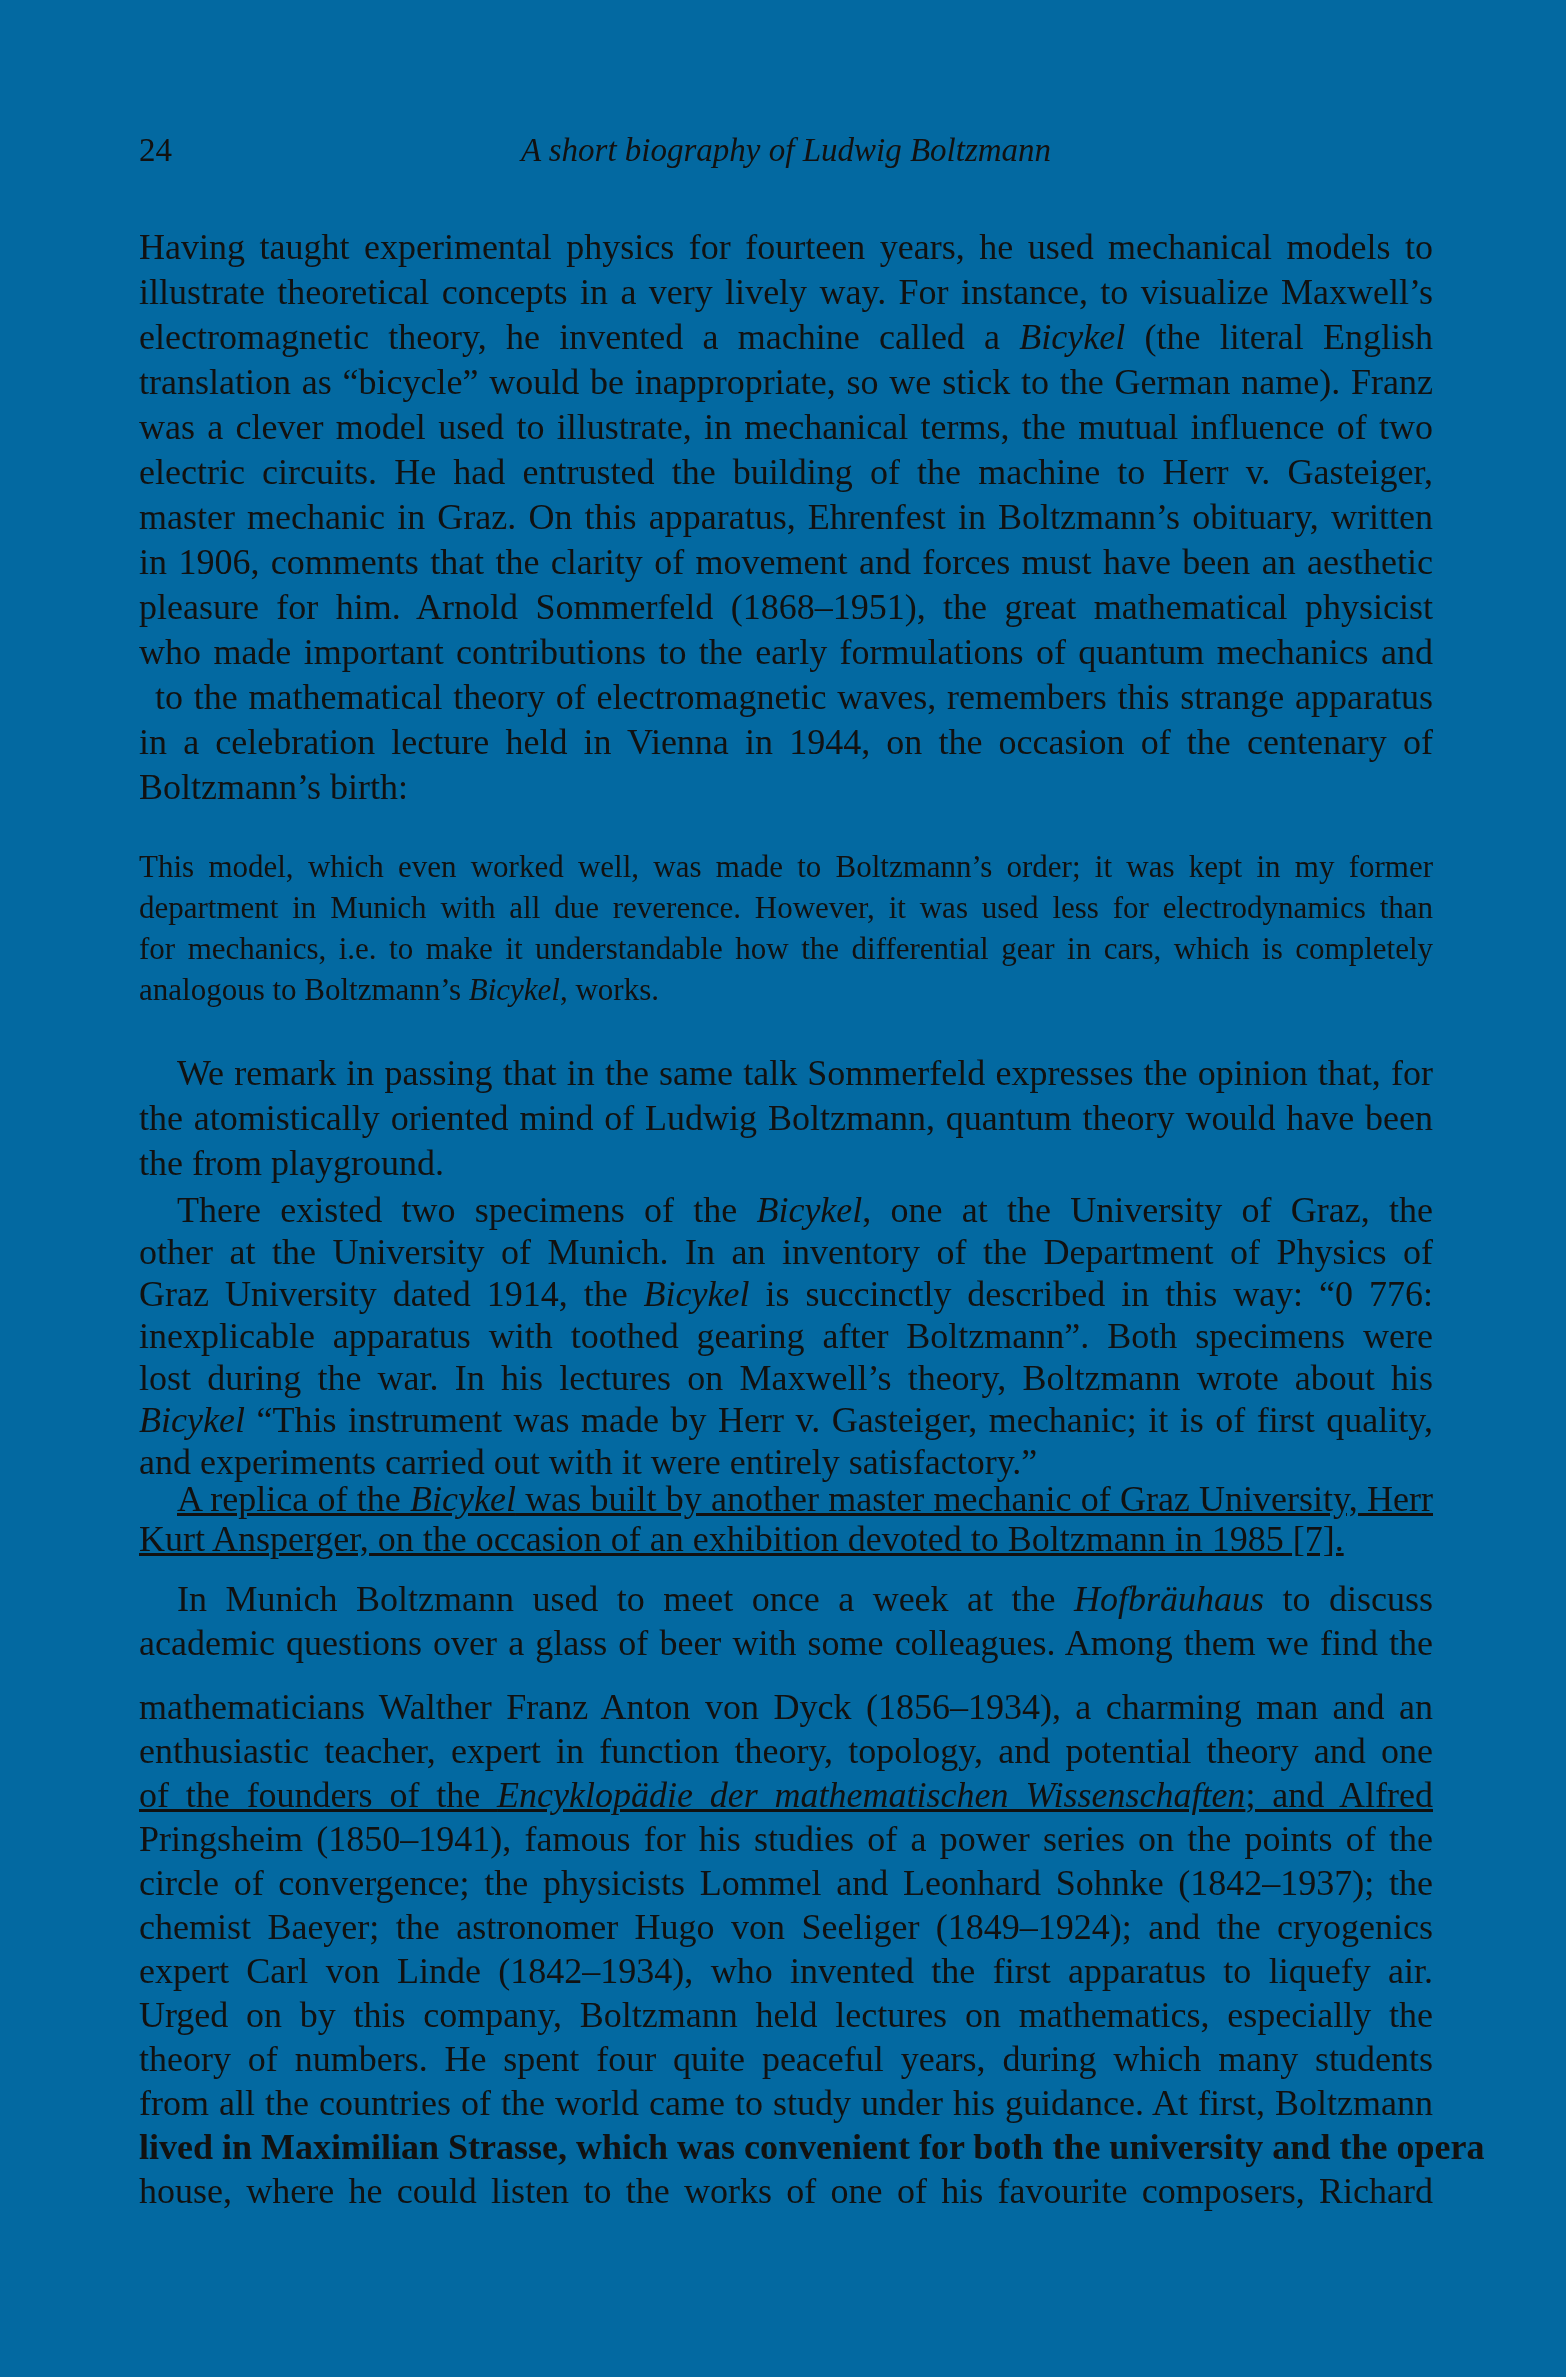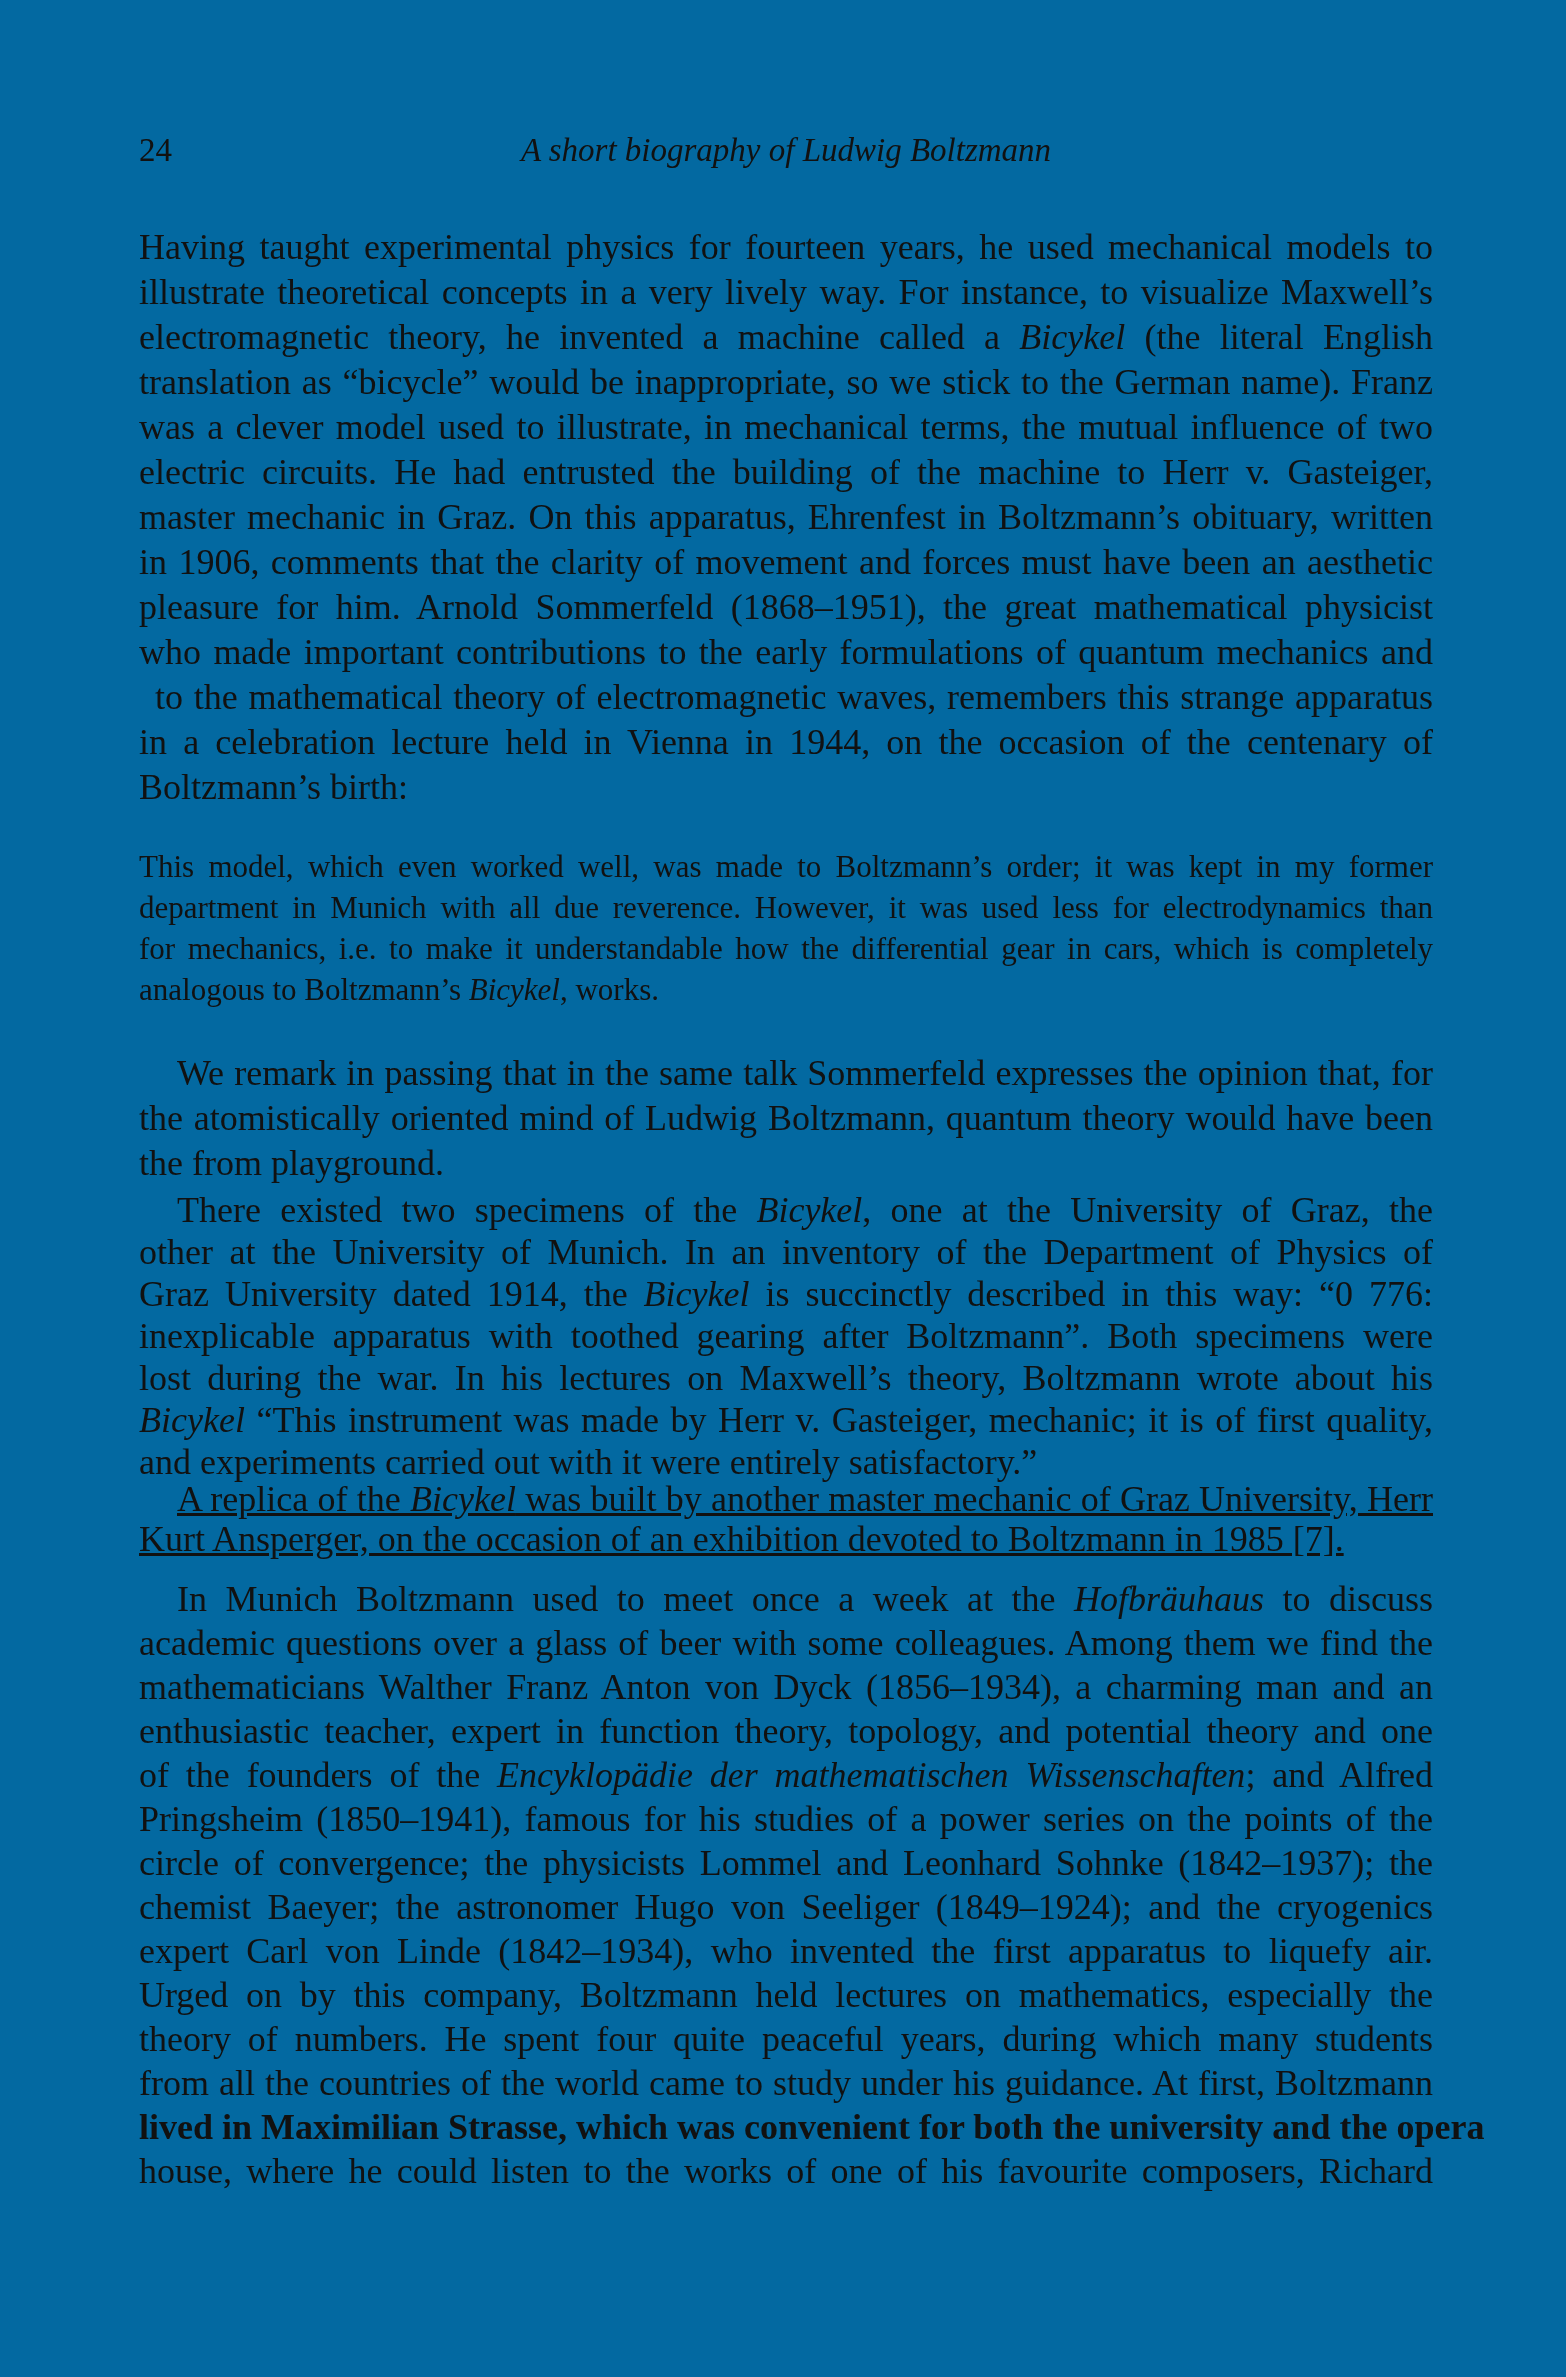--- a/index.html
+++ b/index.html
@@ -61,23 +61,23 @@
         <span class="line" style="height: 42px;"><span class="it">Bicykel</span><span> “This instrument was made by Herr v. Gasteiger, mechanic; it is of first quality,</span></span>
         <span class="line last" style="height: 42px;"><span>and experiments carried out with it were entirely satisfactory.”</span></span>
       </div>
       <div class="block body-text" style="top: 1479px; line-height: 40px; text-decoration: underline;">
         <span class="line indent" style="height: 40px;"><span>A replica of the </span><span class="it">Bicykel</span><span> was built by another master mechanic of Graz University, Herr</span></span>
         <span class="line last" style="height: 40px;"><span>Kurt Ansperger, on the occasion of an exhibition devoted to Boltzmann in 1985 [7].</span></span>
       </div>
       <div class="block body-text" style="top: 1577px; line-height: 44px;">
         <span class="line indent" style="height: 44px;"><span>In Munich Boltzmann used to meet once a week at the </span><span class="it">Hofbräuhaus</span><span> to discuss</span></span>
         <span class="line" style="height: 44px;"><span>academic questions over a glass of beer with some colleagues. Among them we find the</span></span>
-        <span class="line" style="height: 44px;"><span>mathematicians Walther Franz Anton von Dyck (1856–1934), a charming man and an</span></span>
+        <span class="line" style="height: 44px; margin-top: 20px;"><span>mathematicians Walther Franz Anton von Dyck (1856–1934), a charming man and an</span></span>
         <span class="line" style="height: 44px;"><span>enthusiastic teacher, expert in function theory, topology, and potential theory and one</span></span>
-        <span class="line" style="height: 44px;"><span>of the founders of the </span><span class="it">Encyklopädie der mathematischen Wissenschaften</span><span>; and Alfred</span></span>
+        <span class="line" style="height: 44px; text-decoration: underline;"><span>of the founders of the </span><span class="it">Encyklopädie der mathematischen Wissenschaften</span><span>; and Alfred</span></span>
         <span class="line" style="height: 44px;"><span>Pringsheim (1850–1941), famous for his studies of a power series on the points of the</span></span>
         <span class="line" style="height: 44px;"><span>circle of convergence; the physicists Lommel and Leonhard Sohnke (1842–1937); the</span></span>
         <span class="line" style="height: 44px;"><span>chemist Baeyer; the astronomer Hugo von Seeliger (1849–1924); and the cryogenics</span></span>
         <span class="line" style="height: 44px;"><span>expert Carl von Linde (1842–1934), who invented the first apparatus to liquefy air.</span></span>
         <span class="line" style="height: 44px;"><span>Urged on by this company, Boltzmann held lectures on mathematics, especially the</span></span>
         <span class="line" style="height: 44px;"><span>theory of numbers. He spent four quite peaceful years, during which many students</span></span>
         <span class="line" style="height: 44px;"><span>from all the countries of the world came to study under his guidance. At first, Boltzmann</span></span>
         <span class="line" style="height: 44px; font-weight: bold;"><span>lived in Maximilian Strasse, which was convenient for both the university and the opera</span></span>
         <span class="line" style="height: 44px;"><span>house, where he could listen to the works of one of his favourite composers, Richard</span></span>
       </div>

